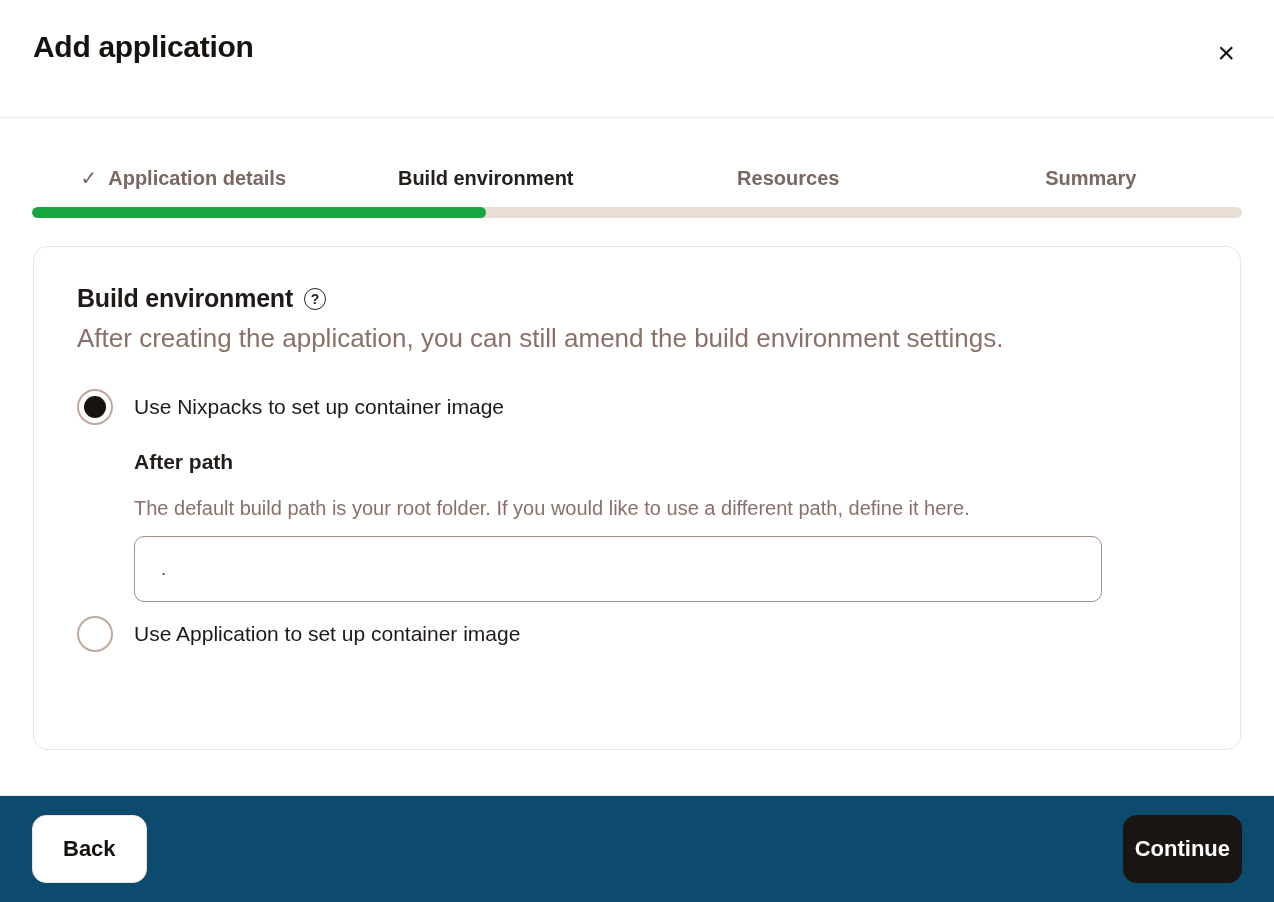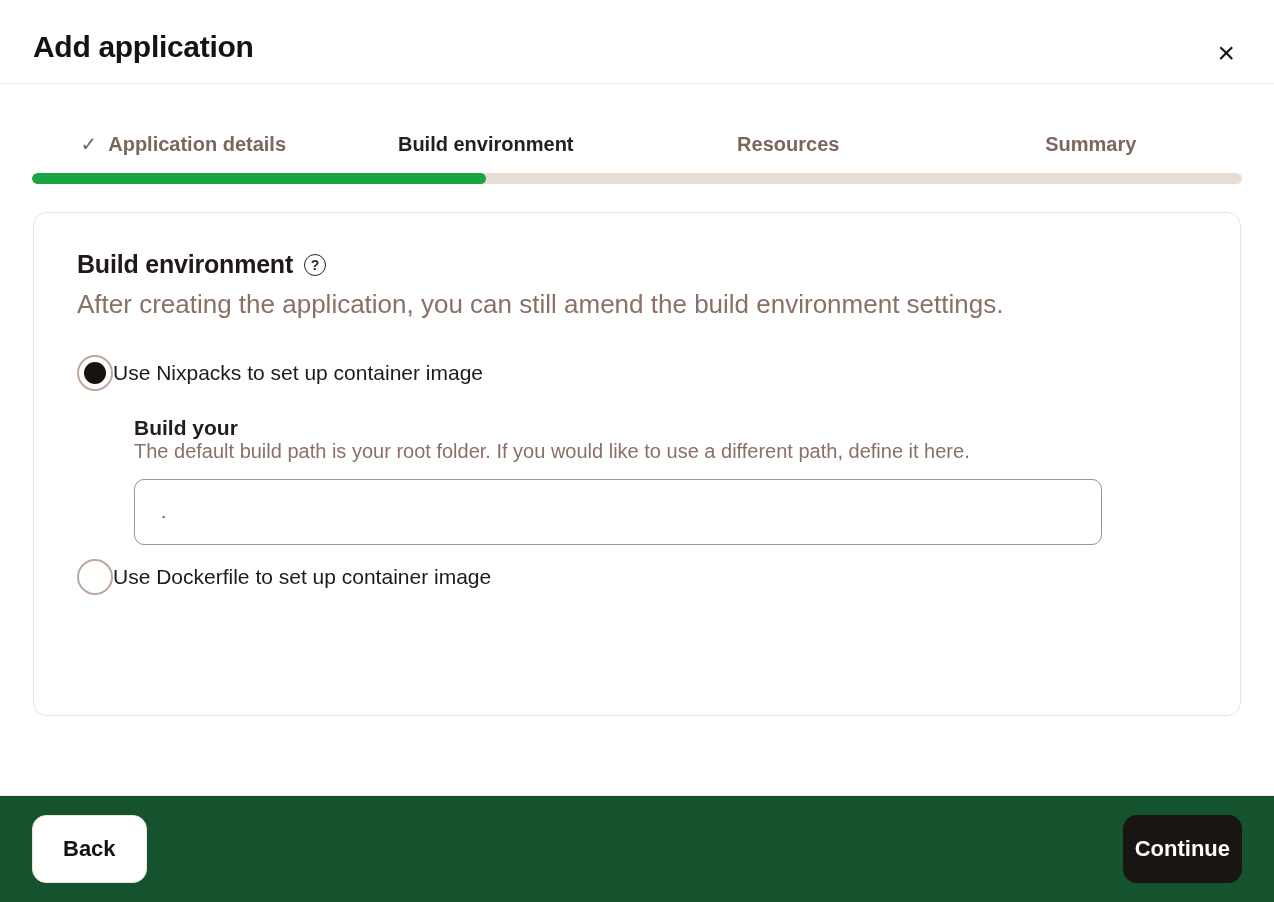--- a/index.html
+++ b/index.html
@@ -1,20 +1,20 @@
 <!DOCTYPE html>
 <html><head>
 <meta charset="utf-8">
 <style>
   * { margin:0; padding:0; box-sizing:border-box; }
   html,body { width:1274px; height:902px; background:#fff; font-family:"Liberation Sans", sans-serif; color:#1e1916; }
   .modal { position:relative; width:1274px; height:902px; background:#fff; overflow:hidden; }
 
   
-  .modal-header { height:84px; border-bottom:1px solid #f3eae2; display:flex; align-items:flex-start; justify-content:space-between; padding:30px 33px 4px 33px; }
+  .modal-header { height:118px; border-bottom:1px solid #f3eae2; display:flex; align-items:flex-start; justify-content:space-between; padding:30px 33px 4px 33px; }
   .modal-title { font-size:30px; font-weight:700; letter-spacing:-0.3px; color:#16120f; }
   .close-btn { background:none; border:none; cursor:pointer; font-size:30px; line-height:1; color:#16120f; padding:6px; margin-top:2px; font-weight:400; }
 
   
   .stepper { padding:0 32px; }
   .step-labels { display:flex; margin-top:48px; }
   .step { flex:1; display:flex; align-items:center; justify-content:center; gap:11px; font-size:20px; font-weight:600; color:#7b6660; cursor:pointer; }
   .step.active { color:#24201d; }
   .step-check { font-size:20px; font-weight:400; color:#7b6660; }
   .progress-track { margin-top:17px; height:11px; border-radius:6px; background:#e9ded5; overflow:hidden; }
@@ -22,34 +22,34 @@
 
   
   .card { margin:28px 33px 0; border:1px solid #f0e3d8; border-radius:14px; background:#fff; padding:37px 43px 44px; height:504px; }
   .card-heading-row { display:flex; align-items:center; gap:11px; }
   .card-heading { font-size:25px; font-weight:600; color:#1f1a17; letter-spacing:-0.2px; }
   .help-icon { width:22px; height:22px; border:1.6px solid #2a2420; border-radius:50%; display:inline-flex; align-items:center; justify-content:center; font-size:14px; font-weight:700; color:#2a2420; cursor:pointer; }
   .card-desc { margin-top:10px; font-size:26px; color:#8a7068; }
 
   
   .options { margin-top:35px; }
-  .option-row { display:flex; align-items:center; cursor:pointer; }
+  .option-row { display:flex; align-items:center; gap:21px; cursor:pointer; }
   .radio { width:36px; height:36px; border-radius:50%; border:2px solid #bfa99f; background:#fff; flex:0 0 auto; display:flex; align-items:center; justify-content:center; }
   .radio.selected .radio-dot { width:22px; height:22px; border-radius:50%; background:#171310; }
   .option-label { font-size:21px; color:#1f1a17; }
 
   .nested { margin-left:57px; }
   .field-label { margin-top:25px; font-size:21px; font-weight:600; color:#241e1a; }
-  .field-help { margin-top:0; font-size:20px; color:#8a7068; }
+  .field-help { margin-top:23px; font-size:20px; color:#8a7068; }
   .text-input { display:block; margin-top:16px; width:968px; height:66px; border:1px solid #a39087; border-radius:10px; padding:0 26px; font-size:19px; color:#5e4f49; background:#fff; font-family:"Liberation Sans", sans-serif; outline:none; }
   .gap-after-input { height:14px; }
   .option-row + .option-row { margin-top:14px; }
 
   
-  .modal-footer { position:absolute; left:0; right:0; bottom:0; height:107px; border-top:1px solid #f3eae2; display:flex; align-items:center; justify-content:space-between; padding:0 32px; background:#14532d; }
+  .modal-footer { position:absolute; left:0; right:0; bottom:0; height:107px; border-top:1px solid #f3eae2; display:flex; align-items:center; justify-content:space-between; padding:0 32px; background:#0c4a6e; }
   .btn { height:68px; border-radius:14px; font-size:22px; font-weight:600; cursor:pointer; font-family:"Liberation Sans", sans-serif; }
   .btn-back { background:#fff; border:1px solid #f0e3d8; color:#16120f; padding:0 30px; }
   .btn-continue { background:#191512; border:none; color:#fff; padding:0 12px; }
 </style>
 </head>
 <body>
 
 <div class="modal">
 
   <div class="modal-header">
@@ -88,30 +88,30 @@
     <div class="options">
 
       <div class="option-row">
         <span class="radio selected">
             <span class="radio-dot"></span>
           </span>
         <span class="option-label">Use Nixpacks to set up container image</span>
       </div>
 
       <div class="nested">
-        <div class="field-label">Build your</div>
+        <div class="field-label">After path</div>
         <div class="field-help">The default build path is your root folder. If you would like to use a different path, define it here.</div>
         <input class="text-input" type="text" value="." style="">
         <div class="gap-after-input"></div>
       </div>
 
 
       <div class="option-row">
         <span class="radio"></span>
-        <span class="option-label">Use Dockerfile to set up container image</span>
+        <span class="option-label">Use Application to set up container image</span>
       </div>
 
     </div>
   </div>
 
   <div class="modal-footer">
     <button class="btn btn-back">Back</button>
     <button class="btn btn-continue">Continue</button>
   </div>
 

